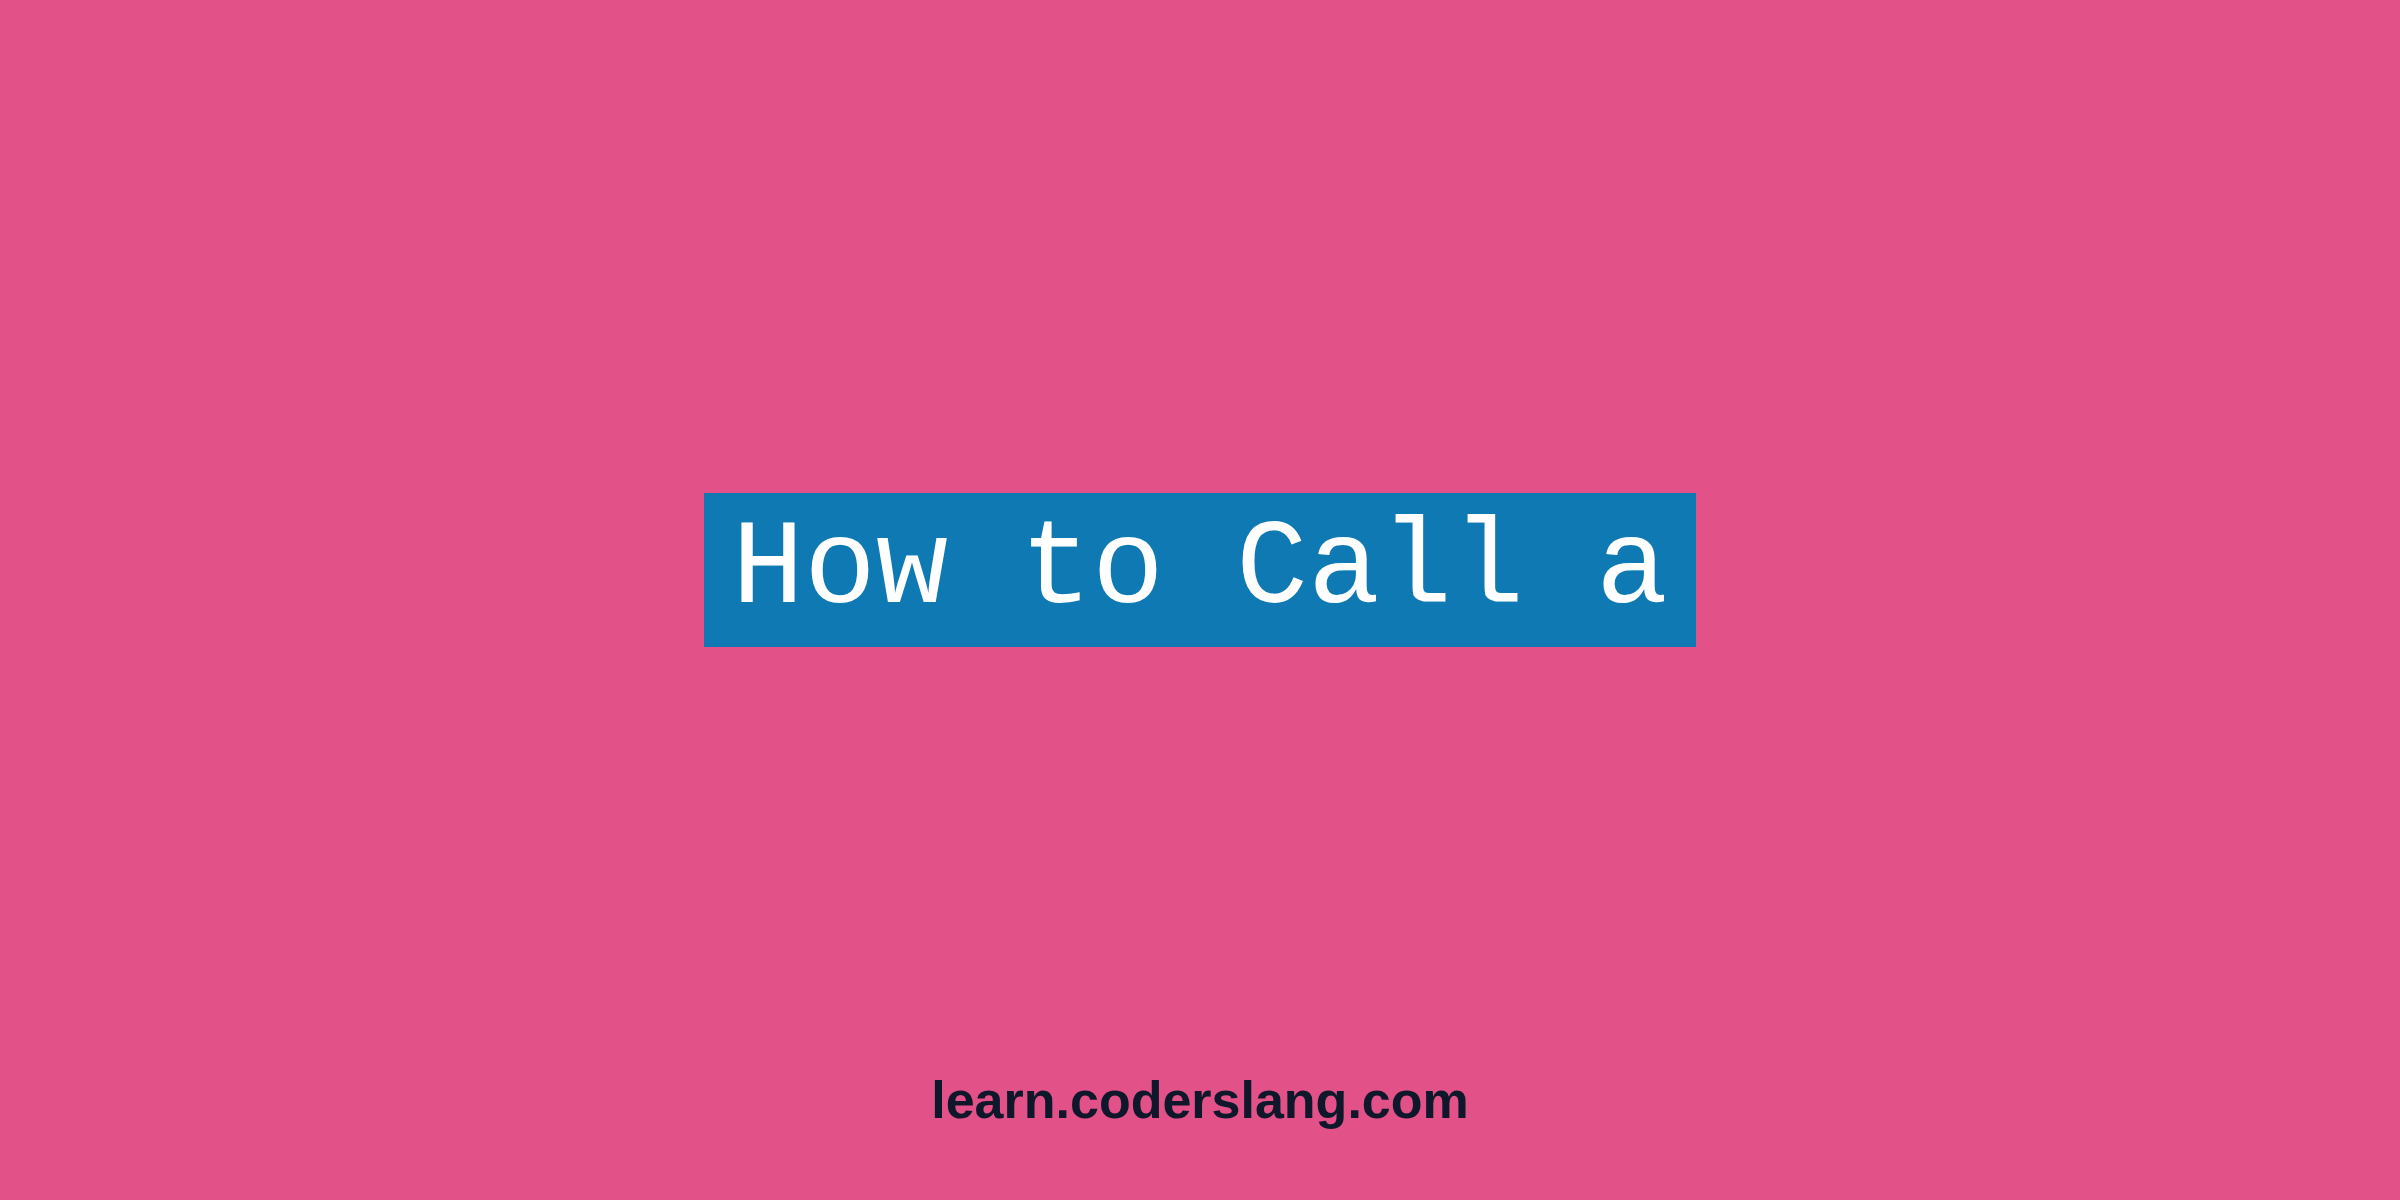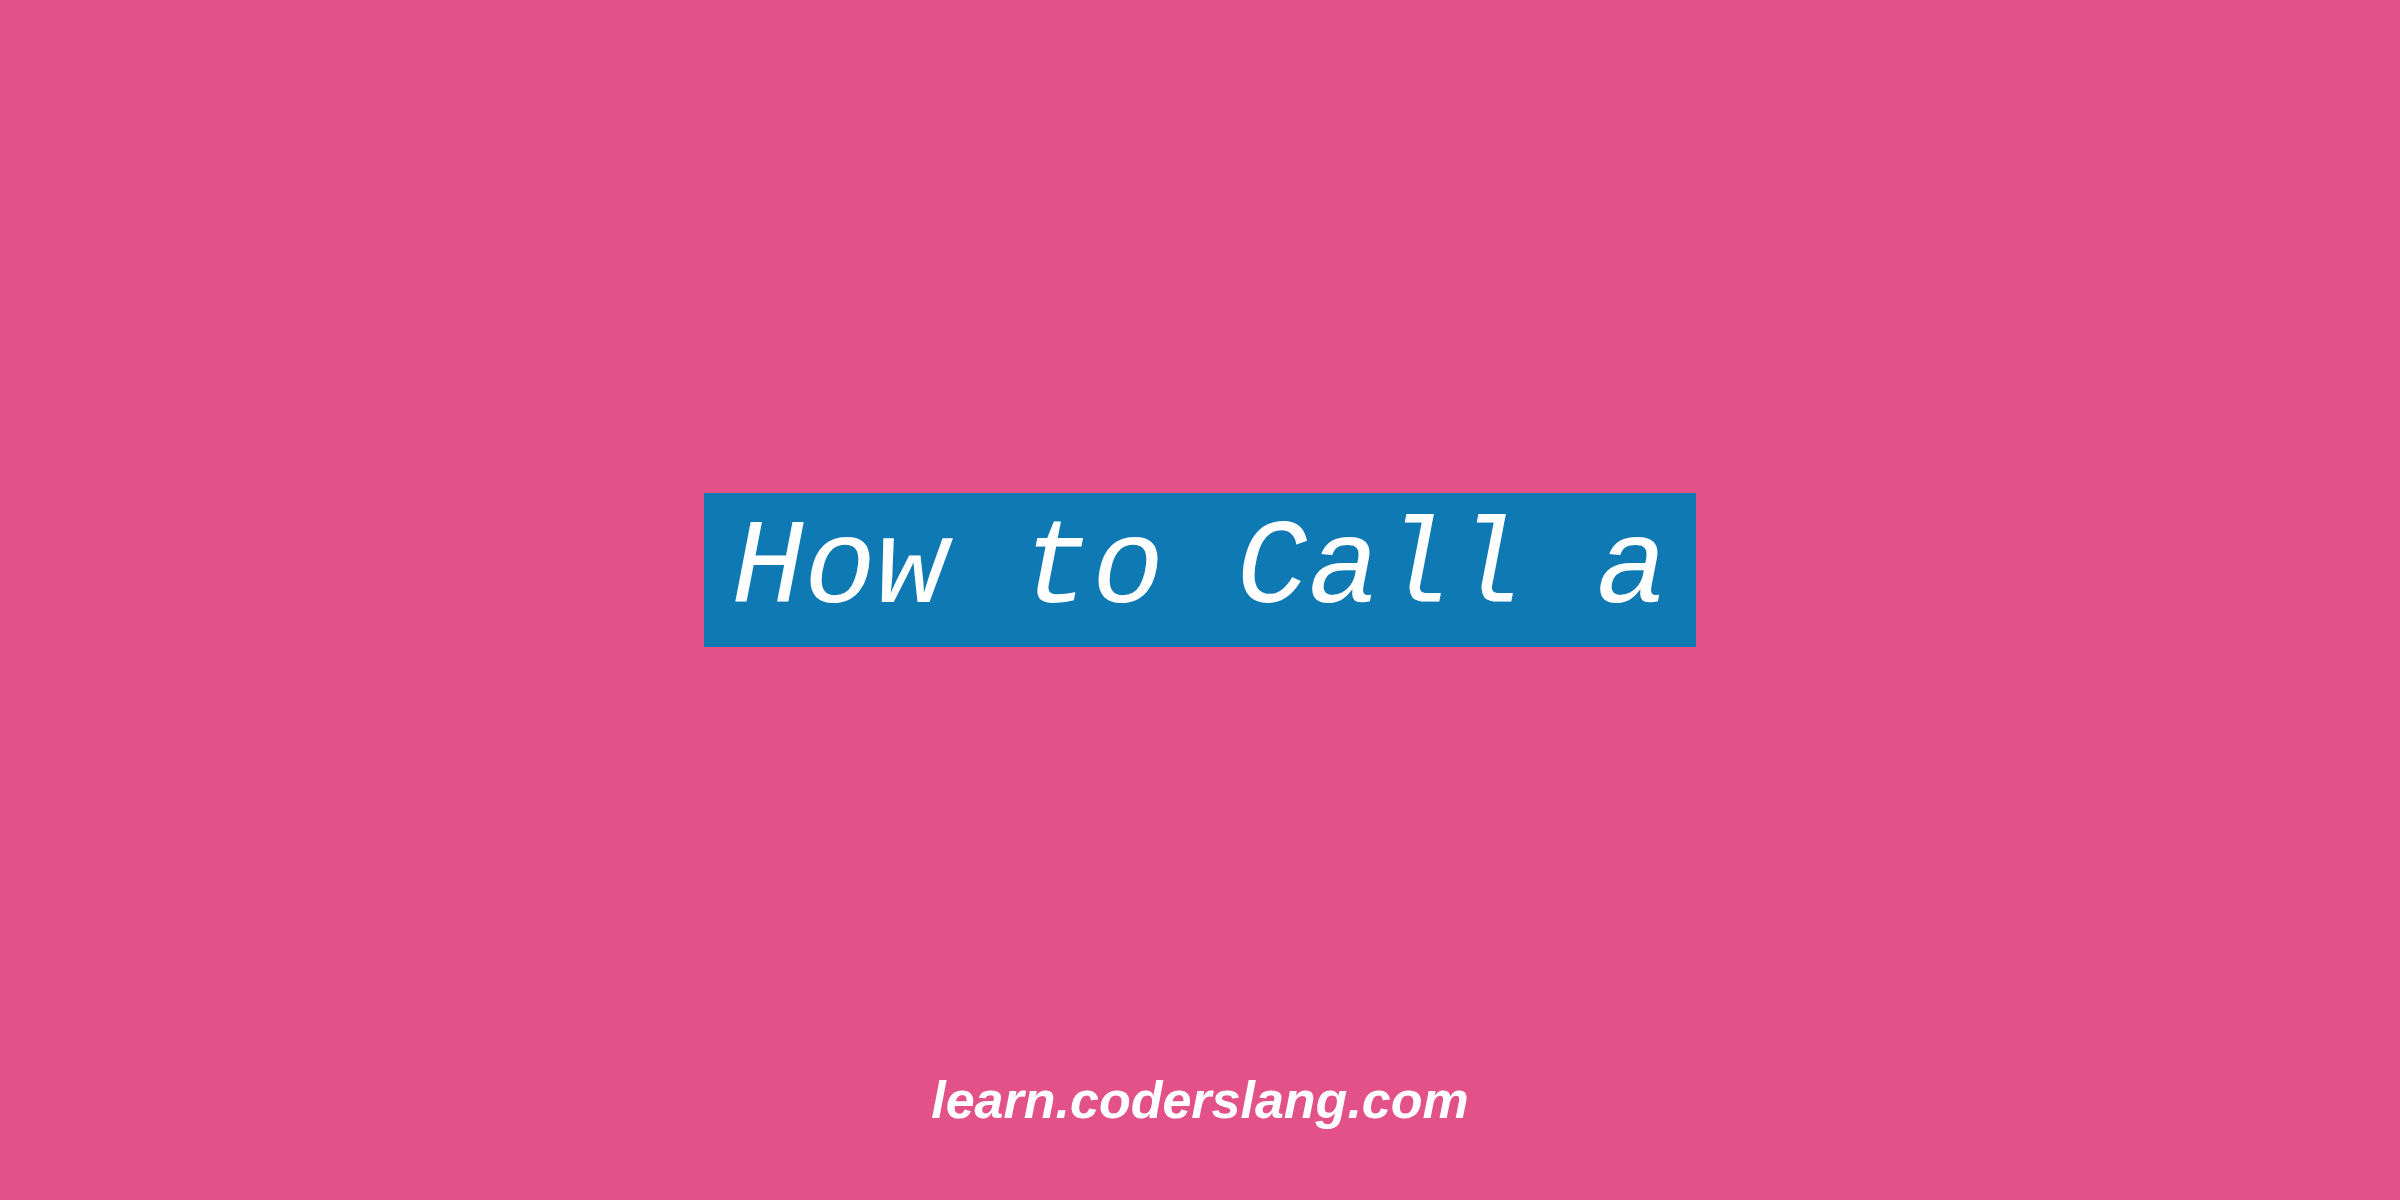--- a/index.html
+++ b/index.html
@@ -1,19 +1,18 @@
 <!DOCTYPE html>
 <html><head>
   <meta charset="utf-8">
   <style>
     * {
       margin: 0;
       padding: 0;
       box-sizing: border-box;
-      font-style: italic;
     }
     body {
       width: 2400px;
       height: 1200px;
       background-color: #e25289;
       display: flex;
       flex-direction: column;
       align-items: center;
       justify-content: center;
       position: relative;
@@ -34,21 +33,21 @@
       font-weight: 500;
       padding: 8px 28px;
       line-height: 1.15;
       letter-spacing: 0px;
     }
     .footer-url {
       position: absolute;
       bottom: 70px;
       left: 50%;
       transform: translateX(-50%);
-      color: #ffffff;
+      color: #0f172a;
       font-family: -apple-system, BlinkMacSystemFont, 'Segoe UI', Helvetica, Arial, sans-serif;
       font-size: 52px;
       font-weight: 700;
     }
   </style>
 </head>
 <body>
 
 <div class="title-container">
   <div class="title-line">How to Call a</div>

